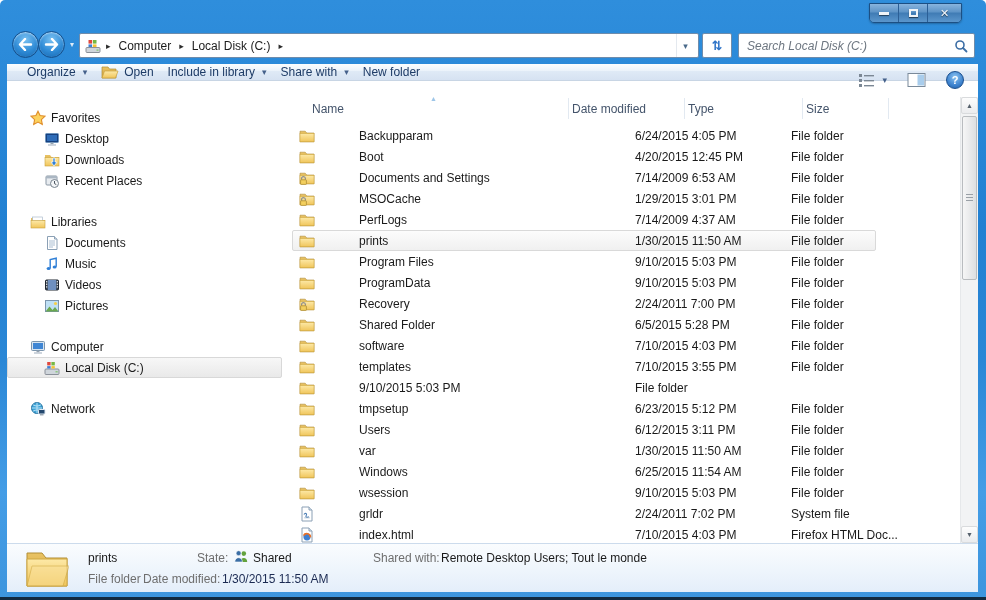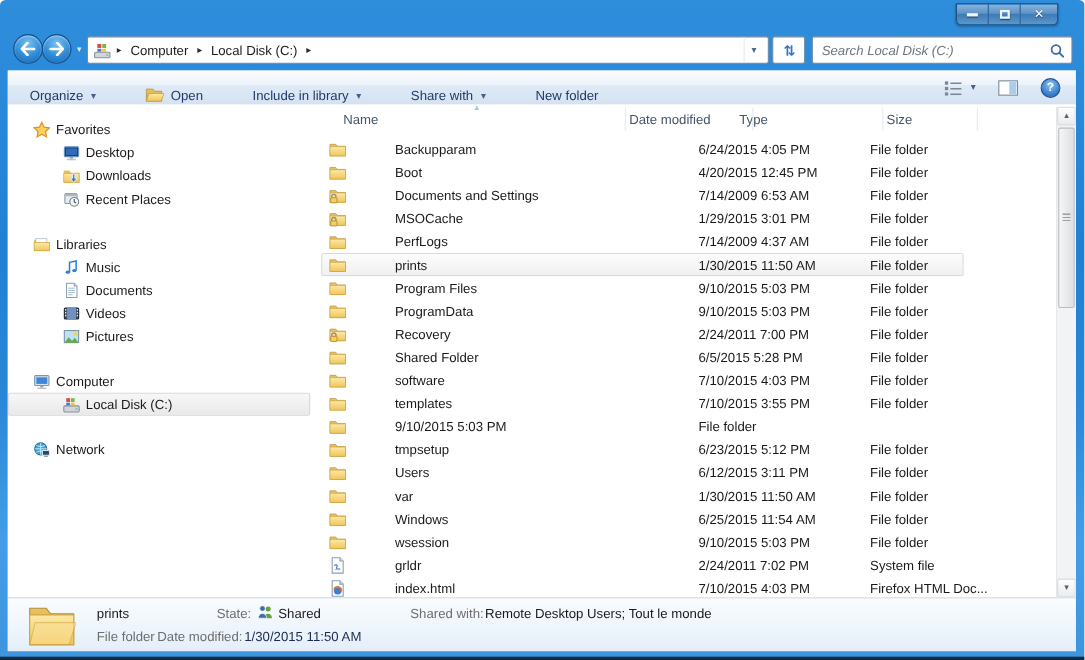--- a/index.html
+++ b/index.html
@@ -44,52 +44,52 @@
   .refresh-glyph{display:inline-block;transform:rotate(90deg);}
   .search-box{position:absolute;left:731px;top:5px;width:237px;height:25px;background:#fff;
     border:1px solid #6f8cab;border-radius:2px;display:flex;align-items:center;padding:0 6px;}
   .search-box input{flex:1;border:none;outline:none;font-family:inherit;font-size:12px;background:transparent;min-width:0;}
   .search-box input::placeholder{font-style:italic;color:#6d7680;}
 
   
   .window-body{position:absolute;left:7px;right:8px;top:64px;bottom:8px;background:#fff;overflow:hidden;}
 
   
-  .toolbar{position:absolute;left:0;right:0;top:0;height:31px;
+  .toolbar{position:absolute;left:0;right:0;top:0;height:17px;
     background:linear-gradient(180deg,#fbfdfe 0%,#eaf2fa 45%,#dfeaf6 46%,#d6e2f2 100%);
-    border-bottom:1px solid #c8d5e4;display:flex;align-items:flex-end;padding-left:20px;gap:45px;color:#1e3c67;}
+    border-bottom:1px solid #c8d5e4;display:flex;align-items:center;padding-left:20px;gap:14px;color:#1e3c67;}
   .tb-item{display:flex;align-items:center;gap:5px;white-space:nowrap;}
   .tb-caret{font-size:9px;color:#44608a;margin-left:2px;}
   .tb-right{position:absolute;right:14px;top:0;height:31px;display:flex;align-items:center;gap:20px;}
   .views-btn{display:flex;align-items:center;gap:4px;}
   .help-circle{width:18px;height:18px;border-radius:50%;display:flex;align-items:center;justify-content:center;
     background:radial-gradient(circle at 50% 32%,#8cc4f2 0%,#3f84cf 60%,#1c5ca8 100%);
     border:1px solid #1a4f8e;color:#fff;font-weight:bold;font-size:11px;}
 
   
   .main{position:absolute;left:0;right:0;top:31px;bottom:49px;background:#fff;overflow:hidden;}
 
   
   .sidebar{position:absolute;left:0;top:0;bottom:0;width:283px;padding-top:12px;overflow:hidden;}
   .sb-section{margin-top:20px;}
   .sb-section:first-child{margin-top:0;}
   .sb-row{height:21px;display:flex;align-items:center;margin:0 8px 0 0;border:1px solid transparent;border-radius:2px;}
   .sb-head{padding-left:21px;}
-  .sb-child{padding-left:48px;text-align:center;}
+  .sb-child{padding-left:35px;text-align:center;}
   .sb-ico{width:17px;height:16px;margin-right:5px;display:inline-flex;align-items:center;justify-content:center;flex:none;}
   .sb-label{white-space:nowrap;}
   .sb-row.selected{background:linear-gradient(180deg,#f7f7f7,#e9e9e9);border-color:#d8d8d8;}
 
   
   .filelist{position:absolute;left:283px;right:18px;top:0;bottom:0;overflow:hidden;}
   .fl-header{position:relative;height:27px;color:#44546b;margin-left:16px;}
   .fl-header .h-label{position:absolute;top:7px;}
   .h-name{left:6px;}
   .h-date{left:266px;}
-  .h-type{left:366px;}
+  .h-type{left:382px;}
   .h-size{left:500px;}
   .h-sep{position:absolute;top:3px;bottom:3px;width:1px;background:#e2e9f1;}
   .sort-arrow{position:absolute;left:124px;top:0px;font-size:7px;color:#9ec6e8;}
   .fl-rows{position:absolute;left:0;right:0;top:27px;bottom:0;padding-top:3px;overflow:hidden;}
   .f-row{display:grid;grid-template-columns:26px 236px 116px 118px 86px;align-items:center;height:21px;
     width:584px;margin-left:2px;border:1px solid transparent;border-radius:2px;gap:40px;}
   .f-row.selected{background:linear-gradient(180deg,#fcfcfc,#f0f0f0);border-color:#d9d9d9;}
   .f-ico{display:inline-flex;align-items:center;justify-content:center;width:22px;padding-left:6px;}
   .f-name,.f-date,.f-type{white-space:nowrap;overflow:hidden;}
   .f-size{text-align:right;padding-right:18px;white-space:nowrap;}
@@ -306,37 +306,37 @@
                   <rect x="2.6" y="3" width="10" height="4" fill="#fff" stroke="#9db0c4" stroke-width=".6"></rect>
                   <rect x="1" y="6.5" width="14" height="7.5" fill="url(#gFolder)" stroke="#c9a23e" stroke-width=".6"></rect>
                 </svg>
               </span>
       <span class="sb-label">Libraries</span>
     </div>
     <div class="sb-children">
   <div class="sb-row sb-child">
     <span class="sb-ico">
                   <svg width="16" height="16" viewBox="0 0 16 16">
+                    <path d="M3.5 1.5h7l2.5 2.5v10.5h-9.5z" fill="#fff" stroke="#8ba0b5"></path>
+                    <path d="M10.5 1.5V4H13" fill="#dce6f0" stroke="#8ba0b5"></path>
+                    <path d="M5 6h6M5 8h6M5 10h6M5 12h4" stroke="#9fb6cc" stroke-width=".9"></path>
+                  </svg>
+                </span>
+    <span class="sb-label">Documents</span>
+  </div>
+
+  <div class="sb-row sb-child">
+    <span class="sb-ico">
+                  <svg width="16" height="16" viewBox="0 0 16 16">
                     <path d="M6.2 12.2V3.5l6-1.3v8.6" fill="none" stroke="#2f7fd6" stroke-width="1.4"></path>
                     <ellipse cx="4.6" cy="12.4" rx="2" ry="1.5" fill="#2f7fd6"></ellipse>
                     <ellipse cx="10.6" cy="11" rx="2" ry="1.5" fill="#2f7fd6"></ellipse>
                   </svg>
                 </span>
     <span class="sb-label">Music</span>
-  </div>
-
-  <div class="sb-row sb-child">
-    <span class="sb-ico">
-                  <svg width="16" height="16" viewBox="0 0 16 16">
-                    <path d="M3.5 1.5h7l2.5 2.5v10.5h-9.5z" fill="#fff" stroke="#8ba0b5"></path>
-                    <path d="M10.5 1.5V4H13" fill="#dce6f0" stroke="#8ba0b5"></path>
-                    <path d="M5 6h6M5 8h6M5 10h6M5 12h4" stroke="#9fb6cc" stroke-width=".9"></path>
-                  </svg>
-                </span>
-    <span class="sb-label">Documents</span>
   </div>
 
   <div class="sb-row sb-child">
     <span class="sb-ico">
                   <svg width="16" height="16" viewBox="0 0 16 16">
                     <rect x="1.5" y="3" width="13" height="10" rx="1" fill="#3c4653" stroke="#1f2630"></rect>
                     <rect x="3.8" y="3" width="8.4" height="10" fill="#6f90c0"></rect>
                     <rect x="2.2" y="4" width="1" height="1.4" fill="#fff"></rect>
                     <rect x="2.2" y="6.6" width="1" height="1.4" fill="#fff"></rect>
                     <rect x="2.2" y="9.2" width="1" height="1.4" fill="#fff"></rect>

